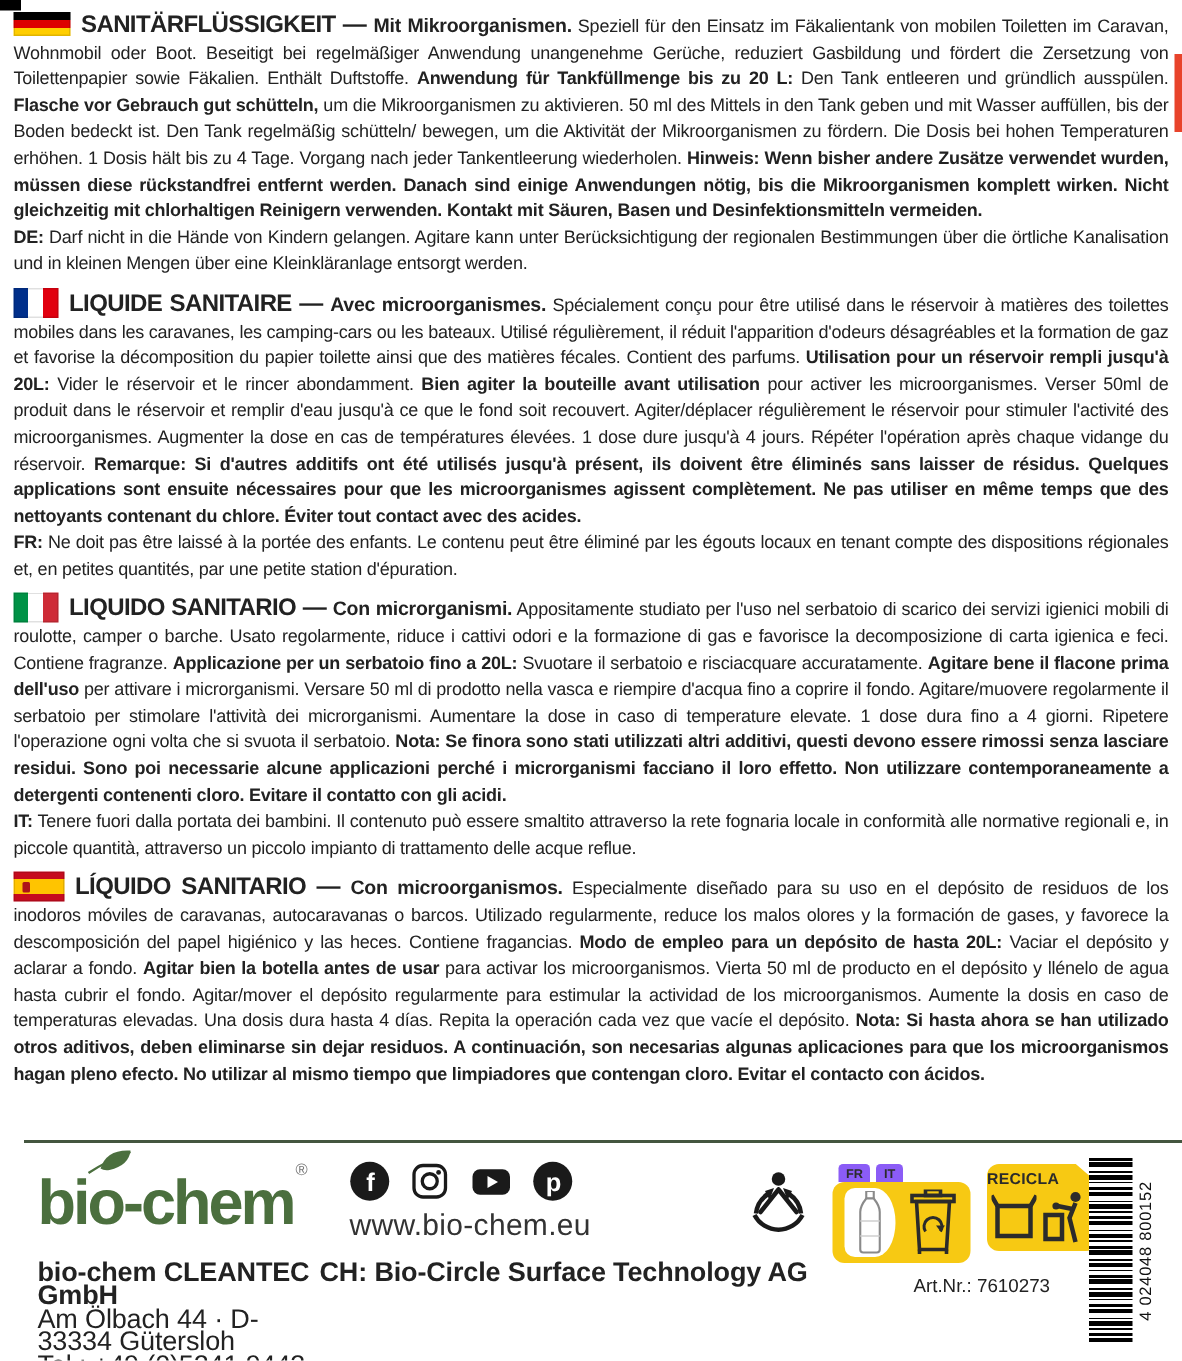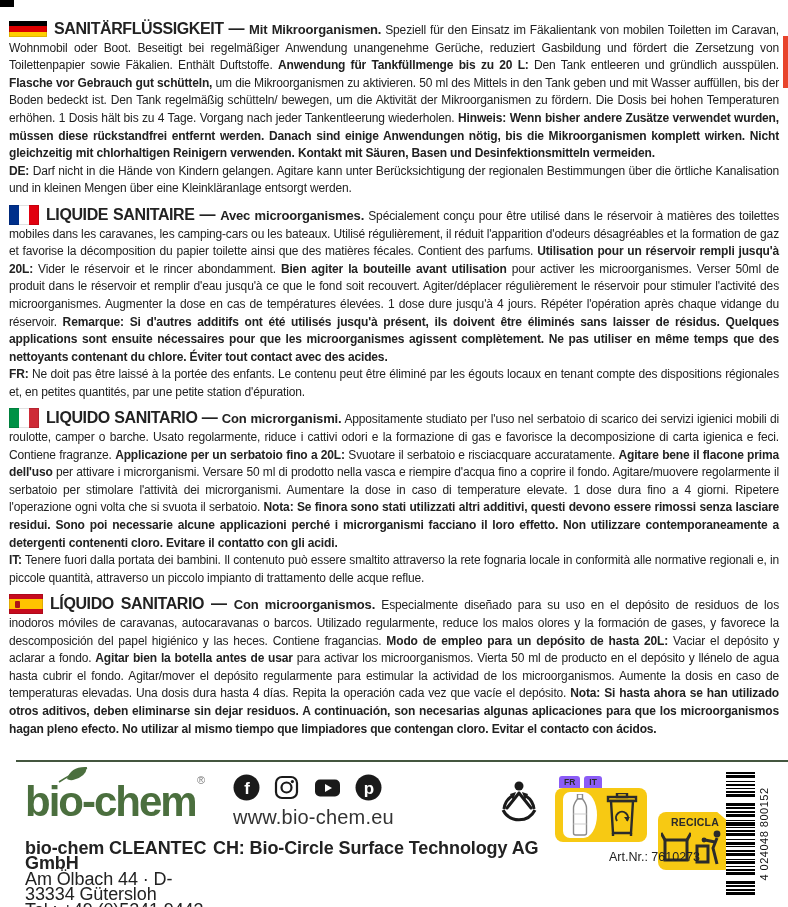--- a/index.html
+++ b/index.html
@@ -2,21 +2,21 @@
 <html><head>
 <meta charset="utf-8">
 <style>
   html,body{margin:0;padding:0;}
   body{
     width:788px;height:907px;overflow:hidden;background:#fff;
     font-family:"Liberation Sans", sans-serif;color:#222;position:relative;
   }
   .crop-mark-black{position:absolute;left:0;top:0;width:14px;height:7px;background:#000;}
   .crop-mark-red{position:absolute;right:0;top:36px;width:5px;height:52px;background:#e8432b;}
-  .page{padding:20px 9px 0 9px;height:752px;overflow:hidden;box-sizing:border-box;}
+  .page{padding:8px 9px 0 9px;height:752px;overflow:hidden;box-sizing:border-box;}
   .section{margin-bottom:7px;}
   p.body{margin:0;text-align:justify;font-size:12px;line-height:17.6px;letter-spacing:-0.15px;color:#222;}
   .name{font-size:16px;font-weight:bold;letter-spacing:-0.4px;}
   .sub{font-size:13px;font-weight:bold;}
   .b{font-weight:bold;}
   
   .flag{display:inline-block;position:relative;margin-right:7px;vertical-align:-3px;box-shadow:inset 0 0 0 1px rgba(0,0,0,0.12);}
   .flag-de{width:38px;height:16px;background:linear-gradient(180deg,#000 0 33.3%,#dd0000 33.3% 66.6%,#ffce00 66.6%);}
   .flag-fr{width:30px;height:20px;vertical-align:-5px;background:linear-gradient(90deg,#002f8b 0 33.3%,#fff 33.3% 66.6%,#e1000f 66.6%);}
   .flag-it{width:30px;height:20px;vertical-align:-5px;background:linear-gradient(90deg,#009246 0 33.3%,#fff 33.3% 66.6%,#ce2b37 66.6%);}
@@ -32,21 +32,21 @@
   .social{margin-left:12px;padding-top:6px;}
   .social-row{display:flex;gap:13px;align-items:center;}
   .social-row svg{display:block;}
   .url{font-size:20px;color:#333;margin-top:5px;letter-spacing:0.2px;}
   .eco{position:absolute;left:478px;top:14px;display:flex;gap:11px;align-items:flex-start;}
   .frit{position:relative;width:92px;}
   .frit-tabs{display:flex;gap:4px;padding-left:4px;}
   .frit-tab{background:#8b5cf6;color:#2b2b2b;font-size:8.5px;font-weight:bold;padding:1px 5px;border-radius:3px 3px 0 0;}
   .frit-body{background:#f7c913;border-radius:8px;height:50px;display:flex;align-items:center;justify-content:space-around;padding:2px 4px;}
   .frit-bottle-chip{background:#fff;border-radius:7px 40% 40% 7px/7px 50% 50% 7px;width:34px;height:46px;display:flex;align-items:center;justify-content:center;}
-  .recicla{width:74px;background:#f7c913;border-radius:8px;clip-path:polygon(0 0,80% 0,100% 22%,100% 100%,0 100%);padding:4px 0 4px 0;text-align:center;margin-top:36px;}
+  .recicla{width:74px;background:#f7c913;border-radius:8px;clip-path:polygon(0 0,80% 0,100% 22%,100% 100%,0 100%);padding:4px 0 4px 0;text-align:left;}
   .recicla-label{font-size:10.5px;font-weight:bold;color:#2b2b2b;letter-spacing:0.2px;}
   .recicla-icons{display:flex;justify-content:center;gap:4px;margin-top:2px;}
   .barcode{position:absolute;right:16px;top:8px;width:46px;height:128px;}
   .barcode-bars{position:absolute;left:0;top:2px;width:29px;height:124px;
     background:repeating-linear-gradient(180deg,#000 0 2px,#fff 2px 3px,#000 3px 6px,#fff 6px 9px,#000 9px 10px,#fff 10px 11.5px,#000 11.5px 14.5px,#fff 14.5px 16px,#000 16px 17px,#fff 17px 19.5px);}
   .barcode-num{position:absolute;left:-26px;top:57px;width:128px;height:14px;line-height:14px;text-align:center;
     transform:rotate(-90deg);font-size:11px;letter-spacing:0.5px;color:#111;white-space:nowrap;}
   .artnr{position:absolute;right:88px;top:88px;font-size:12.5px;color:#222;}
   .addresses{display:flex;margin-top:12px;font-size:18px;line-height:15.4px;letter-spacing:-0.1px;}
   .addr-left{width:188px;}

